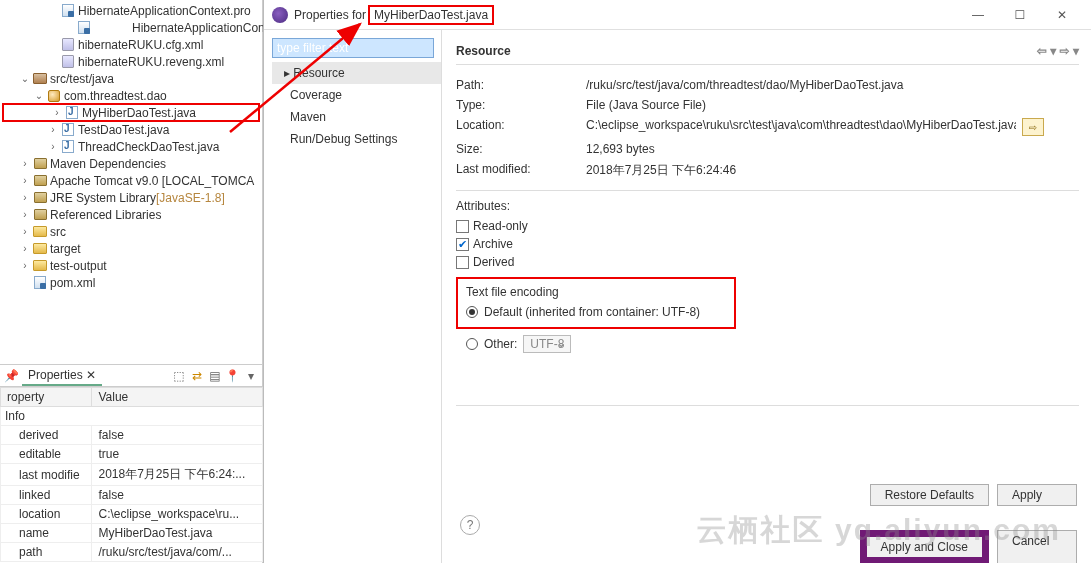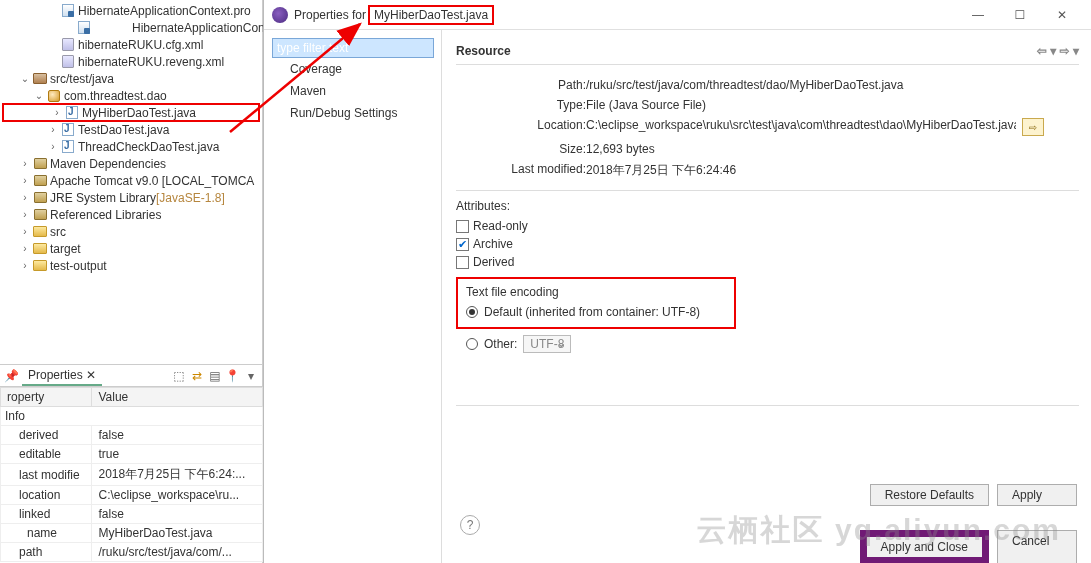--- a/index.html
+++ b/index.html
@@ -38,21 +38,21 @@
   .winbtns { margin-left:auto; display:flex;}
   .winbtns div{ width:42px; height:28px; display:flex; align-items:center; justify-content:center; color:#555;}
   .dlg-body { position:absolute; top:30px; left:0; right:0; bottom:0; display:flex;}
   .dlg-nav { width:178px; border-right:1px solid #ddd; padding:8px 0 0 8px;}
   .filter { width:162px; height:20px; border:1px solid #7aa7d8; background:#cde6ff; color:#fff; padding:0 4px; display:flex; align-items:center;}
   .nav-item { padding:4px 6px 4px 18px; color:#333;}
   .nav-item.sel { background:#e8e8e8; padding-left:12px; margin-top:4px;}
   .dlg-content { flex:1; padding:8px 12px 0 14px; position:relative;}
   .sect-title { font-size:14px; font-weight:bold; padding:6px 0; border-bottom:1px solid #ddd; margin-bottom:10px; display:flex; align-items:center;}
   .navarrows{ margin-left:auto; color:#888; font-size:12px;}
-  .field-row { display:flex; padding:3px 0;text-align:right; }
+  .field-row { display:flex; padding:3px 0; }
   .field-row .lbl { width:130px; }
   .hr { border-top:1px solid #ddd; margin:8px 0;}
   .chk { display:flex; align-items:center; gap:4px; padding:2px 0;}
   .chk .box { width:13px;height:13px; border:1px solid #777; display:inline-flex; align-items:center; justify-content:center; font-size:10px;}
   .chk .box.checked::after{content:"✔"; color:#0066cc; font-size:11px; line-height:11px;}
   .group-box { border:2px solid #e00; padding:6px 8px; margin-top:6px; width:280px;}
   .radio { display:flex; align-items:center; gap:6px; padding:2px 0;}
   .rdot { width:12px;height:12px;border:1px solid #555; border-radius:50%; display:inline-flex; align-items:center; justify-content:center;}
   .rdot.sel::after{content:""; width:6px;height:6px;background:#333;border-radius:50%;}
   .combo { border:1px solid #bbb; background:#f6f6f6; color:#888; padding:1px 6px 1px 6px; position:relative; display:inline-block;}
@@ -178,20 +178,27 @@
         </span>
         <span>target</span>
       </div>
       <div class="tree-row" style="padding-left: 18px;">
         <span class="tw">›</span>
         <span class="ico">
           <span class="ico-folder"></span>
         </span>
         <span>test-output</span>
       </div>
+      <div class="tree-row" style="padding-left: 18px;">
+        <span class="tw"></span>
+        <span class="ico">
+          <span class="ico-xml"></span>
+        </span>
+        <span>pom.xml</span>
+      </div>
     </div>
 
   <div class="props-pane">
     <div class="props-hdr">
       <span class="ico">📌</span>
       <span class="tab"><span>Properties</span> ✕</span>
       <div class="props-toolbar">
         <span>⬚</span>
         <span style="color:#c80">⇄</span>
         <span>▤</span>
@@ -216,29 +223,29 @@
           </tr>
           <tr>
             <td style="padding-left: 18px;">   editable</td>
             <td>true</td>
           </tr>
           <tr>
             <td style="padding-left: 18px;">   last modifie</td>
             <td>2018年7月25日 下午6:24:...</td>
           </tr>
           <tr>
+            <td style="padding-left: 18px;">   linked</td>
+            <td>false</td>
+          </tr>
+          <tr>
             <td style="padding-left: 18px;">   location</td>
             <td>C:\eclipse_workspace\ru...</td>
           </tr>
           <tr>
-            <td style="padding-left: 18px;">   linked</td>
-            <td>false</td>
-          </tr>
-          <tr>
-            <td style="padding-left: 26px;">   name</td>
+            <td style="padding-left: 18px;">   name</td>
             <td>MyHiberDaoTest.java</td>
           </tr>
           <tr>
             <td style="padding-left: 18px;">   path</td>
             <td>/ruku/src/test/java/com/...</td>
           </tr>
         </tbody>
     </table>
   </div>
 </div>
@@ -259,20 +266,21 @@
     <span class="title-red">MyHiberDaoTest.java</span>
     <div class="winbtns">
       <div>—</div>
       <div>☐</div>
       <div>✕</div>
     </div>
   </div>
   <div class="dlg-body">
     <div class="dlg-nav">
       <div class="filter">type filter text</div>
+      <div class="nav-item sel">▸ <span>Resource</span></div>
       <div class="nav-item">Coverage</div>
       <div class="nav-item">Maven</div>
       <div class="nav-item">Run/Debug Settings</div>
     </div>
     <div class="dlg-content">
       <div class="sect-title">
         <span>Resource</span>
         <span class="navarrows">⇦ ▾ ⇨ ▾</span>
       </div>
       <div class="field-row">

